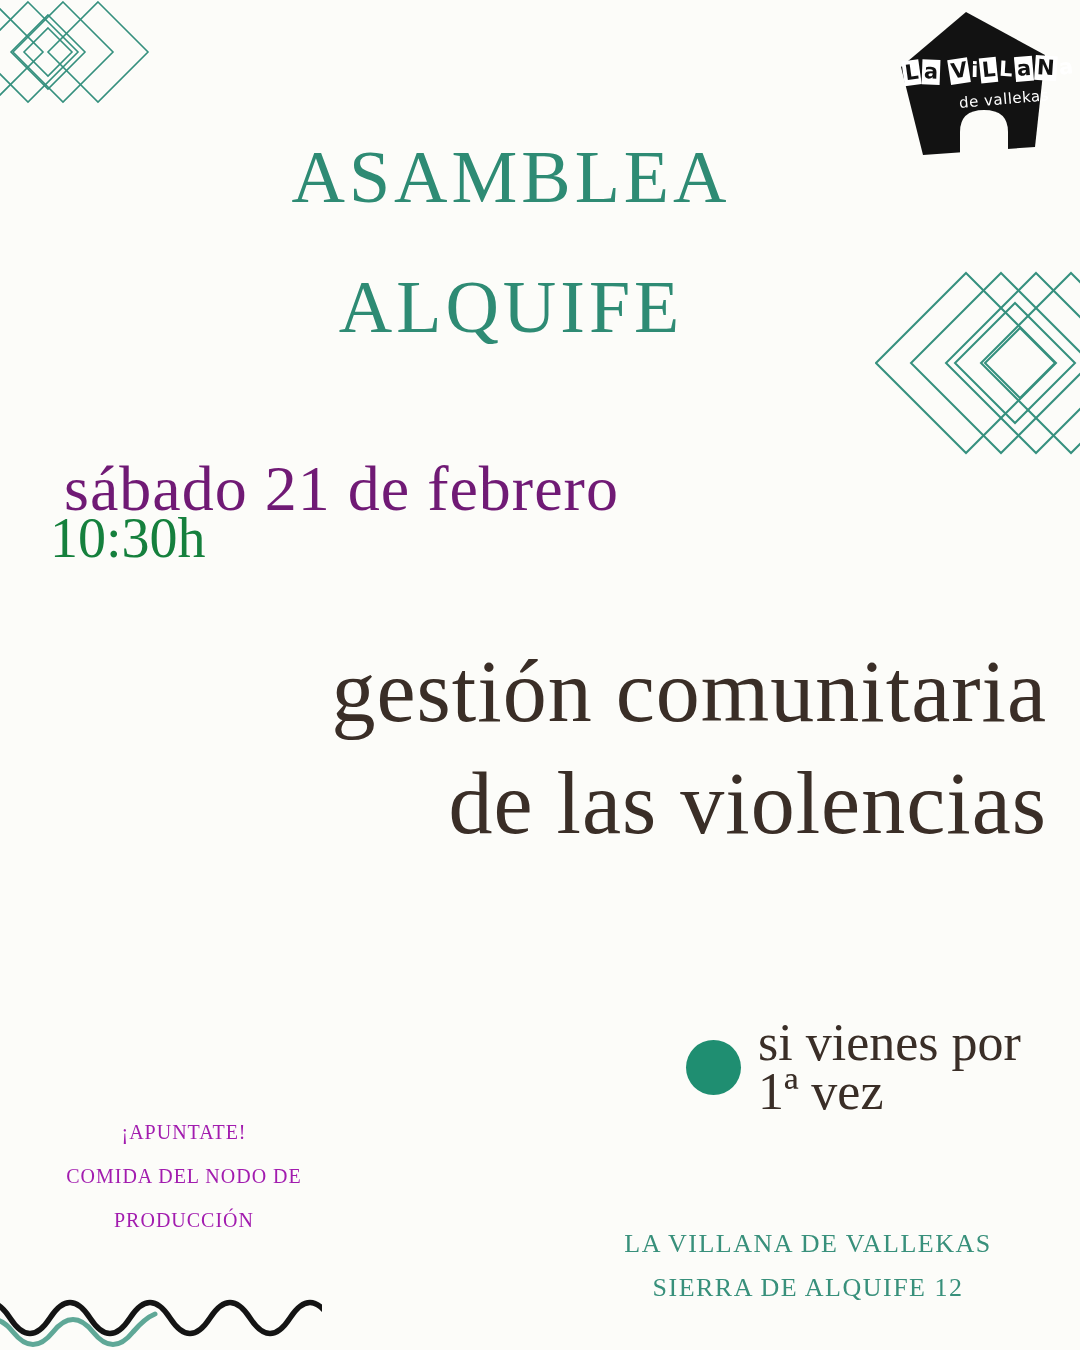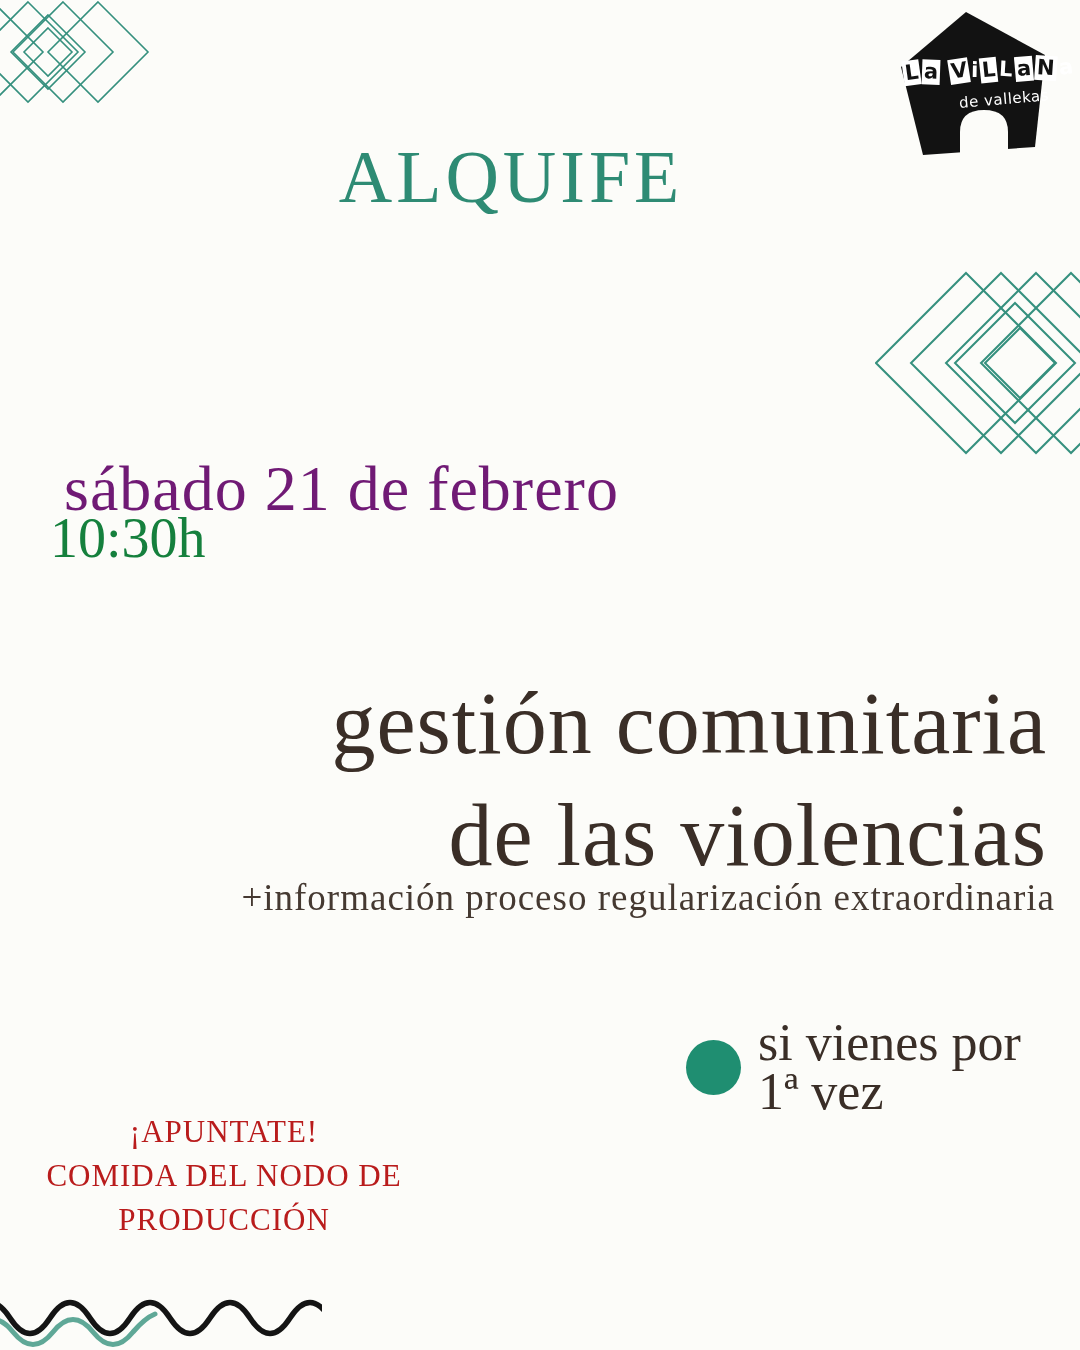--- a/index.html
+++ b/index.html
@@ -49,41 +49,41 @@
     text-align:center;color:#2E8B74;
     font-size:74px;letter-spacing:4px;line-height:130px;
   }
   
   .date{position:absolute;left:64px;top:452px;font-size:64px;color:#701a75;letter-spacing:1px;}
   .time{position:absolute;left:50px;top:506px;font-size:56px;color:#15803d;}
   
   .topic{
     position:absolute;right:33px;top:636px;width:900px;
     text-align:right;color:#3A2E27;
-    font-size:88px;line-height:112px;letter-spacing:1px;margin-top:32px;
+    font-size:88px;line-height:112px;letter-spacing:1px;
   }
   .topic-sub{
     position:absolute;right:25px;top:876px;width:900px;
     text-align:right;color:#453931;
     font-size:37px;letter-spacing:1px;
   }
   
   .dot{
     position:absolute;left:686px;top:1040px;width:55px;height:55px;
     border-radius:50%;background:#1F8E71;
   }
   .note{
     position:absolute;left:758px;top:1018px;width:310px;
     color:#3A2E27;font-size:52px;line-height:49px;
   }
   
   .signup{
     position:absolute;left:0;top:1110px;width:368px;
-    text-align:center;color:#b91c1c;
-    font-size:31px;line-height:44px;letter-spacing:1px;padding-left:40px;
+    text-align:center;color:#a21caf;
+    font-size:20px;line-height:44px;letter-spacing:1px;
   }
   
   .venue{
     position:absolute;left:598px;top:1222px;width:420px;
     text-align:center;color:#38907B;
     font-size:26px;line-height:44px;letter-spacing:1.5px;
   }
   
   .waves{position:absolute;left:0;top:1288px;}
 </style>
@@ -104,51 +104,55 @@
   <div class="logo">
     <svg width="158" height="158" viewBox="0 0 158 158">
       <path d="M 68 4 L 147 47 L 137 139 L 25 147 L 3 59 Z" fill="#121212"></path>
       <path d="M 62 152 L 62 124 Q 62 102 86 102 Q 110 102 110 124 L 110 152 Z" fill="#FCFCF9"></path>
     </svg>
     <div class="logo-wordmark"><span class="lg tile">L</span><span class="lg tile">a</span><span class="sp"></span><span class="lg tile">V</span><span class="lg plain">i</span><span class="lg tile">L</span><span class="lg plain">L</span><span class="lg tile">a</span><span class="lg tile">N</span><span class="lg plain">a</span></div>
     <div class="logo-sub">de vallekas</div>
   </div>
 
   <div class="title">
+    <div>ASAMBLEA</div>
     <div>ALQUIFE</div>
   </div>
 
   <svg class="diamonds diamonds-right" width="205" height="210" viewBox="0 0 205 210" fill="none" stroke="#35907E" stroke-width="2">
     <path d="M 91 15 L 181 105 L 91 195 L 1 105 Z"></path>
     <path d="M 126 15 L 216 105 L 126 195 L 36 105 Z"></path>
     <path d="M 161 15 L 251 105 L 161 195 L 71 105 Z"></path>
     <path d="M 196 15 L 286 105 L 196 195 L 106 105 Z"></path>
     <path d="M 140 45 L 200 105 L 140 165 L 80 105 Z"></path>
     <path d="M 145 70 L 180 105 L 145 140 L 110 105 Z"></path>
   </svg>
 
   <div class="date">sábado 21 de febrero</div>
   <div class="time">10:30h</div>
 
   <div class="topic">
     <div>gestión comunitaria</div>
     <div>de las violencias</div>
   </div>
-  <div class="topic-sub">+información proceso regularización extraordinaria</div>
 
   <div class="dot"></div>
   <div class="note">
     <div>si vienes por 1ª vez</div>
   </div>
 
   <div class="signup">
     <div>¡APUNTATE!</div>
     <div>COMIDA DEL NODO DE</div>
     <div>PRODUCCIÓN</div>
   </div>
 
+  <div class="venue">
+    <div>LA VILLANA DE VALLEKAS</div>
+    <div>SIERRA DE ALQUIFE 12</div>
+  </div>
 
   <svg class="waves" width="322" height="62" viewBox="0 0 322 62" fill="none">
     <path stroke="#141414" stroke-width="5.5" stroke-linecap="round" d="M -30 30 Q -10 -1 10 30 Q 30 61 50 30 Q 70 -1 90 30 Q 110 61 130 30 Q 150 -1 170 30 Q 190 61 210 30 Q 230 -1 250 30 Q 270 61 290 30 Q 310 -1 330 30"></path>
     <path stroke="#5FA897" stroke-width="5" stroke-linecap="round" d="M -27 44 Q -7 19 13 44 Q 33 69 53 44 Q 73 19 93 44 Q 113 69 133 44 Q 145 30 155 26"></path>
   </svg>
 
 </div>
 
 </body></html>

